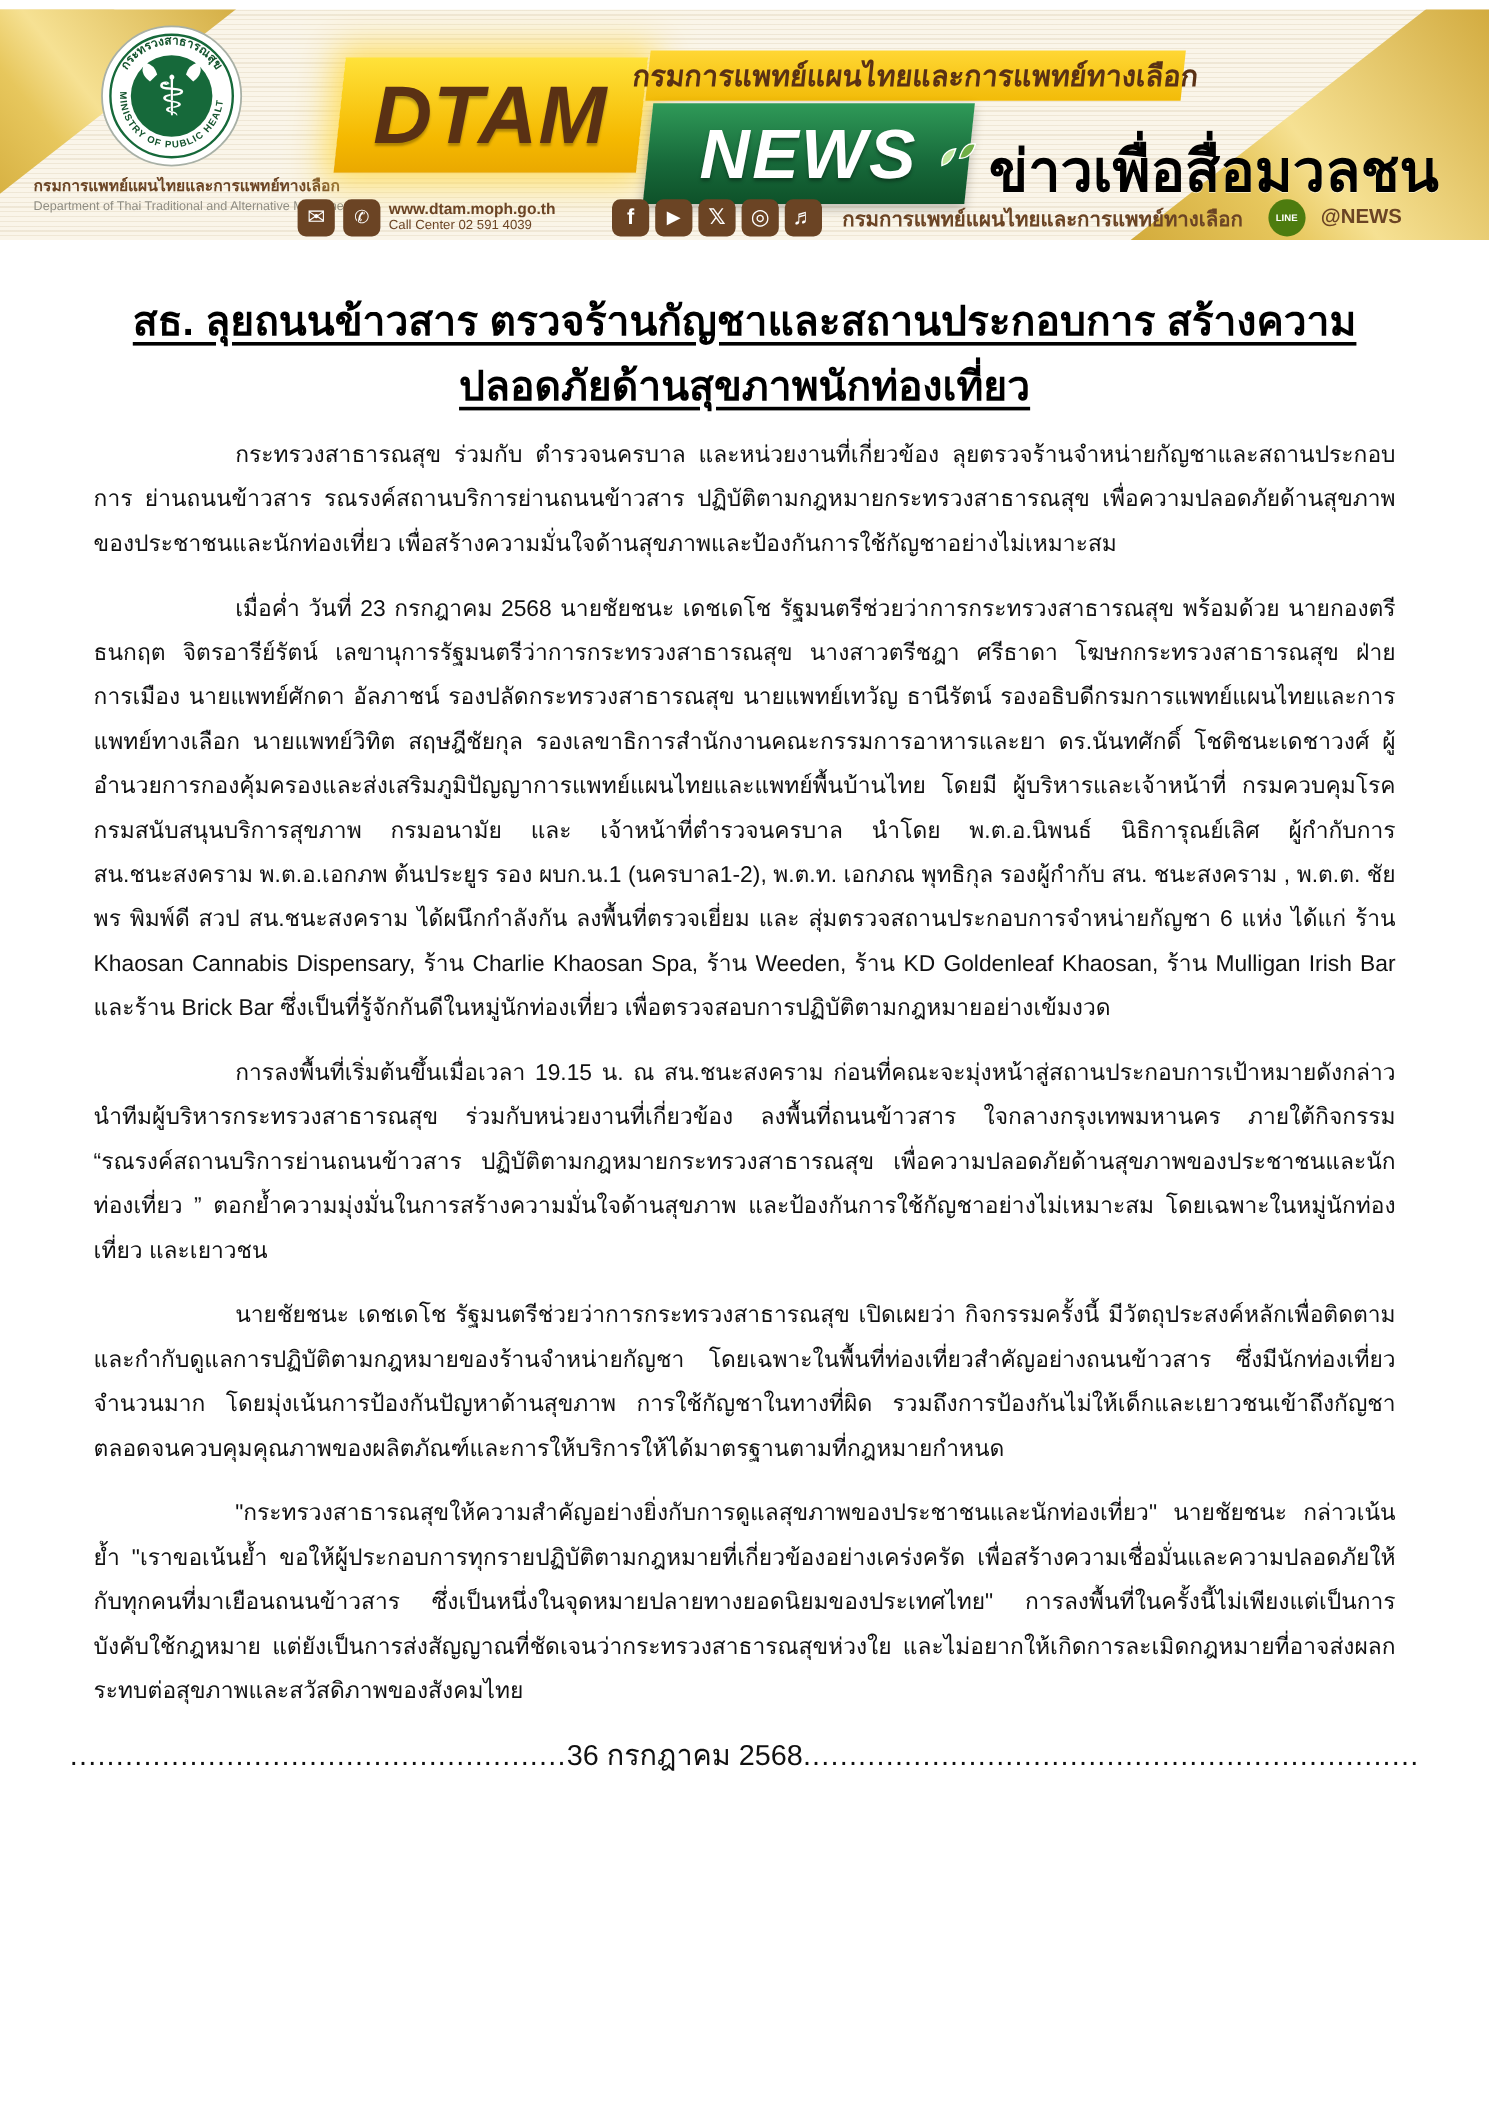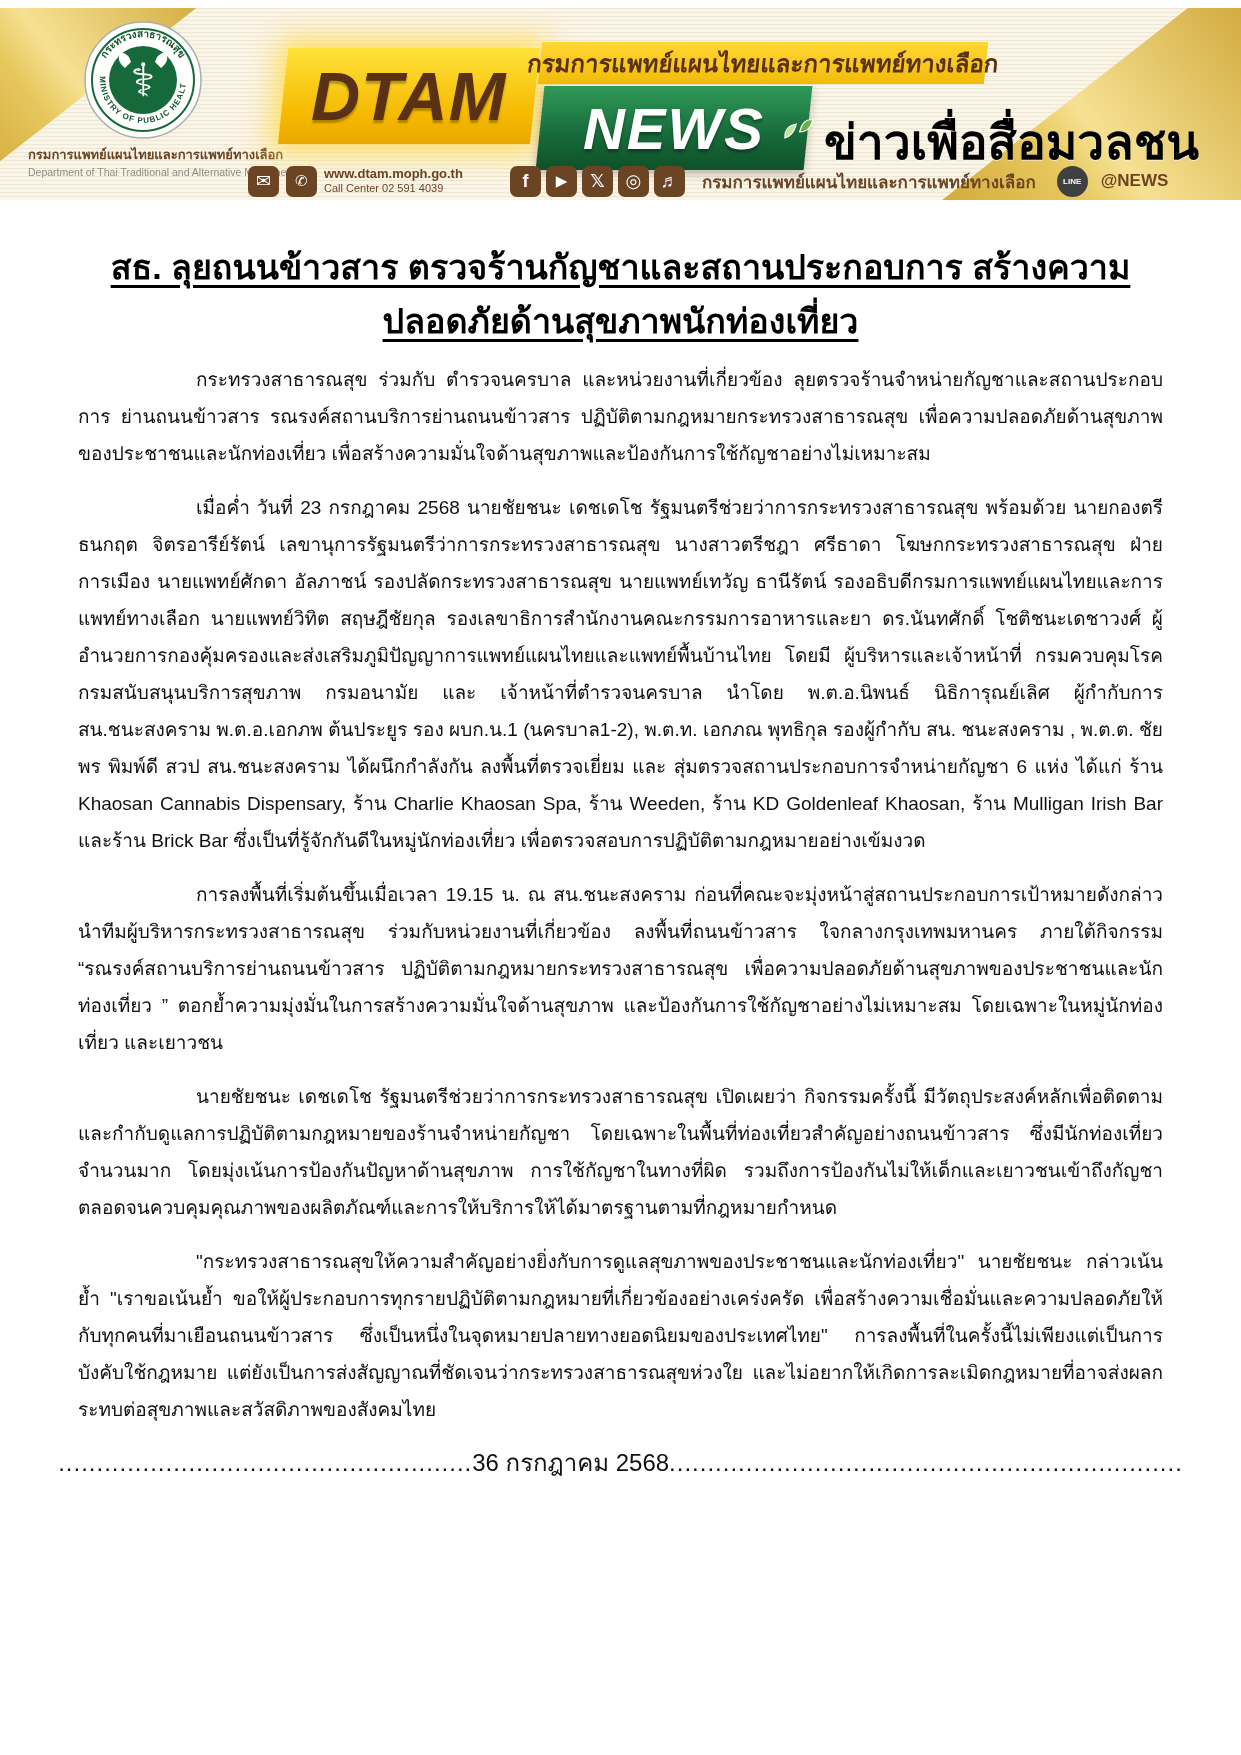--- a/index.html
+++ b/index.html
@@ -45,21 +45,21 @@
 
   .contact-row { position:absolute; left:248px; top:156px; height:34px; display:flex; align-items:center; gap:7px; }
   .sq { width:31px; height:31px; background:#6b4424; border-radius:7px; color:#fff;
     display:flex; align-items:center; justify-content:center; font-size:18px; font-weight:bold; flex:0 0 auto; }
   .sq.small-glyph { font-size:15px; }
   .contact-text { margin-right:26px; line-height:1.15; }
   .contact-text .url  { font-size:13px; font-weight:bold; color:#6b4424; white-space:nowrap; }
   .contact-text .tel  { font-size:11px; color:#6b4424; white-space:nowrap; }
   .socials { display:flex; gap:5px; margin-left:14px; }
   .social-caption { margin-left:10px; font-size:17px; font-weight:bold; color:#6b4424; white-space:nowrap; }
-  .line-badge { margin-left:14px; width:31px; height:31px; border-radius:50%; background:#404040; color:#fff;
+  .line-badge { margin-left:14px; width:31px; height:31px; border-radius:50%; background:#4d7c0f; color:#fff;
     display:flex; align-items:center; justify-content:center; font-size:8px; font-weight:bold; flex:0 0 auto; }
   .line-id { margin-left:6px; font-size:17px; font-weight:bold; color:#6b4424; white-space:nowrap; }
 
   
   main { position:absolute; top:200px; left:0; width:1241px; color:#111; }
   .doc-title { margin:40px 70px 0; text-align:center; font-size:34px; font-weight:bold;
     text-decoration:underline; text-underline-offset:6px; color:#000; }
   main p { margin:17px 78px 0; font-size:19px; line-height:37px; text-align:justify;
     text-indent:118px; color:#111; }
   main p.first { margin-top:13px; }

